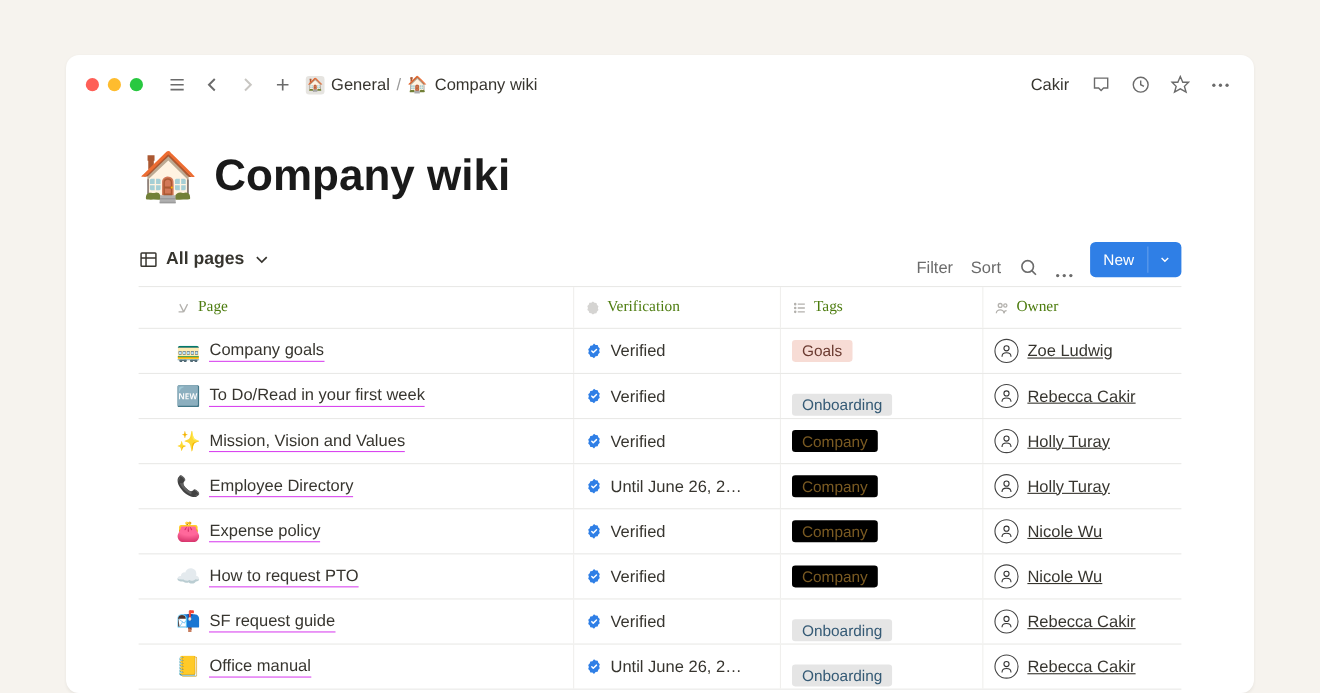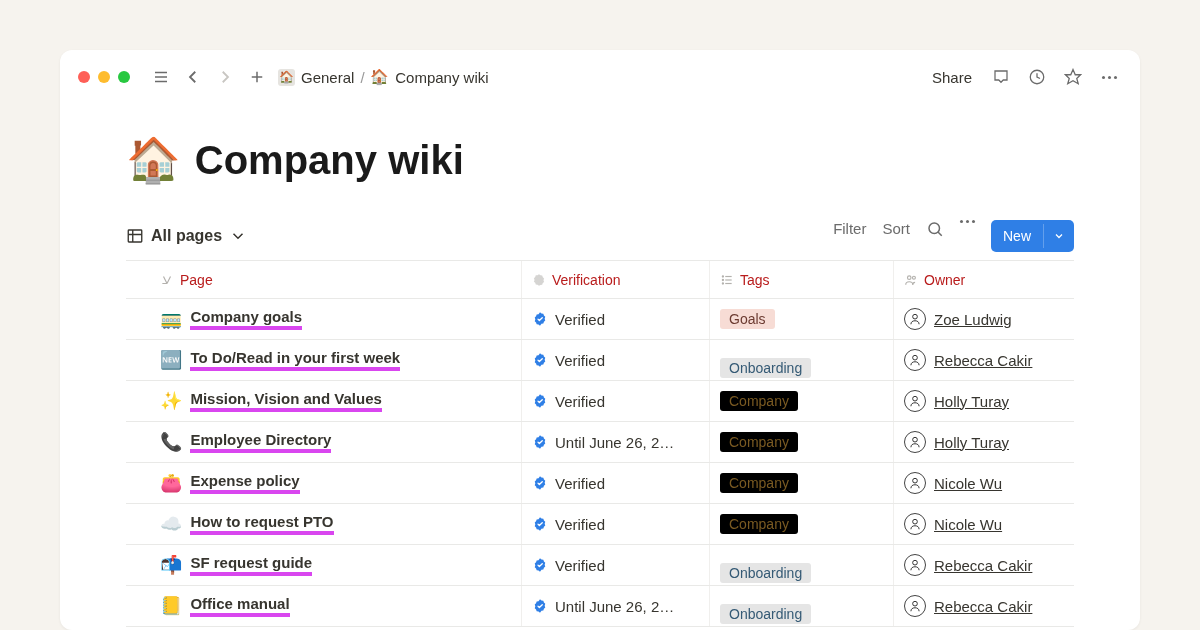--- a/index.html
+++ b/index.html
@@ -43,39 +43,39 @@
 
 .content { padding: 30px 66px 0 66px; }
 .title-row { display: flex; align-items: center; gap: 14px; margin-bottom: 34px; }
 .title-emoji { font-size: 44px; }
 .title-text { font-size: 40px; font-weight: 700; color: #1a1a1a; }
 
 .viewbar { display: flex; align-items: center; padding-bottom: 8px; }
 .view-tab { display: flex; align-items: center; gap: 7px; font-size: 16px; font-weight: 600; color: #37352f; cursor: pointer; }
 .view-tab svg { width: 18px; height: 18px; color: #37352f; }
 .chev { color: #888; }
-.vb-right { display: flex; align-items: flex-start; gap: 16px; margin-left: auto; }
+.vb-right { display: flex; align-items: flex-end; gap: 16px; margin-left: auto; }
 .vb-text { color: #6b6b6b; font-size: 15px; cursor: pointer; }
 .vb-icon { color: #6b6b6b; cursor: pointer; display:flex; }
 .vb-icon svg { width: 18px; height: 18px; }
 .new-btn { display: flex; align-items: center; background: #2f7fe6; color: #fff; border-radius: 5px; overflow: hidden; cursor: pointer; font-size: 14px; font-weight: 500; }
 .new-btn .nb-label { padding: 8px 12px; }
 .new-btn .nb-split { padding: 6px 9px; border-left: 1px solid rgba(255,255,255,0.25); display:flex; align-items:center; }
 .new-btn svg { width: 12px; height: 12px; }
 
 .table { border-top: 1px solid #e9e9e7; }
 .row { display: grid; grid-template-columns: 396px 188px 184px 1fr; border-bottom: 1px solid #e9e9e7; height: 41px; align-items: center; }
-.row.header { color: #b91c1c; font-size: 14px; height: 38px; }
+.row.header { color: #4d7c0f; font-size: 14px; height: 38px; font-family: Liberation Serif, serif; }
 .cell { padding: 0 10px; display: flex; align-items: center; gap: 8px; height: 100%; border-right: 1px solid #f0efed; overflow: hidden; white-space: nowrap; }
 .cell:last-child { border-right: none; }
 .header .cell svg { width: 14px; height: 14px; color: #b3b1ad; }
 .header .cell { gap: 6px; }
 .cell.pagecell { padding-left: 34px; }
 .page-emoji { font-size: 18px; }
-.page-title { font-weight: 700; color: #37352f; font-size: 15px; border-bottom: 4px solid #d946ef; padding-bottom: 1px; }
+.page-title { font-weight: 400; color: #37352f; font-size: 15px; border-bottom: 1px solid #d946ef; padding-bottom: 1px; }
 .verif { display: flex; align-items: center; gap: 7px; }
 .verif-badge { width: 16px; height: 16px; color: #2f7fe6; }
 .verif-text { color: #37352f; font-size: 15px; text-overflow: ellipsis; overflow: hidden; }
 .tag { padding: 2px 9px; border-radius: 3px; font-size: 14px; }
 .tag.goals { background: #f7dcd5; color: #6b3a30; }
 .tag.onboarding { background: #e5e5e5; color: #355a75; margin-top: 16px; }
 .tag.company { background: #000000; color: #7a5a22; }
 .avatar { width: 22px; height: 22px; border-radius: 50%; background: #fff; border: 1.3px solid #444; display: flex; align-items: center; justify-content: center; flex-shrink: 0; }
 .avatar svg { width: 14px; height: 14px; color: #333; }
 .owner-name { color: #37352f; font-size: 15px; text-decoration: underline; }
@@ -120,21 +120,21 @@
     </div>
     <div class="breadcrumb">
       <span class="bc-home-icon">🏠</span>
       <span>General</span>
       <span class="sep">/</span>
       <span>🏠</span>
       <span>Company wiki</span>
     </div>
     <div class="spacer"></div>
     <div class="rhs">
-      <span class="share-label">Share</span>
+      <span class="share-label">Cakir</span>
       <div class="icon-btn">
         <svg viewBox="0 0 24 24" fill="none" stroke="currentColor" stroke-width="1.7">
             <path d="M20 4H4v12h5l3 3 3-3h5V4z"></path>
           </svg>
       </div>
       <div class="icon-btn">
         <svg viewBox="0 0 24 24" fill="none" stroke="currentColor" stroke-width="1.7">
             <circle cx="12" cy="12" r="9"></circle>
             <polyline points="12 7 12 12 16 14"></polyline>
           </svg>

